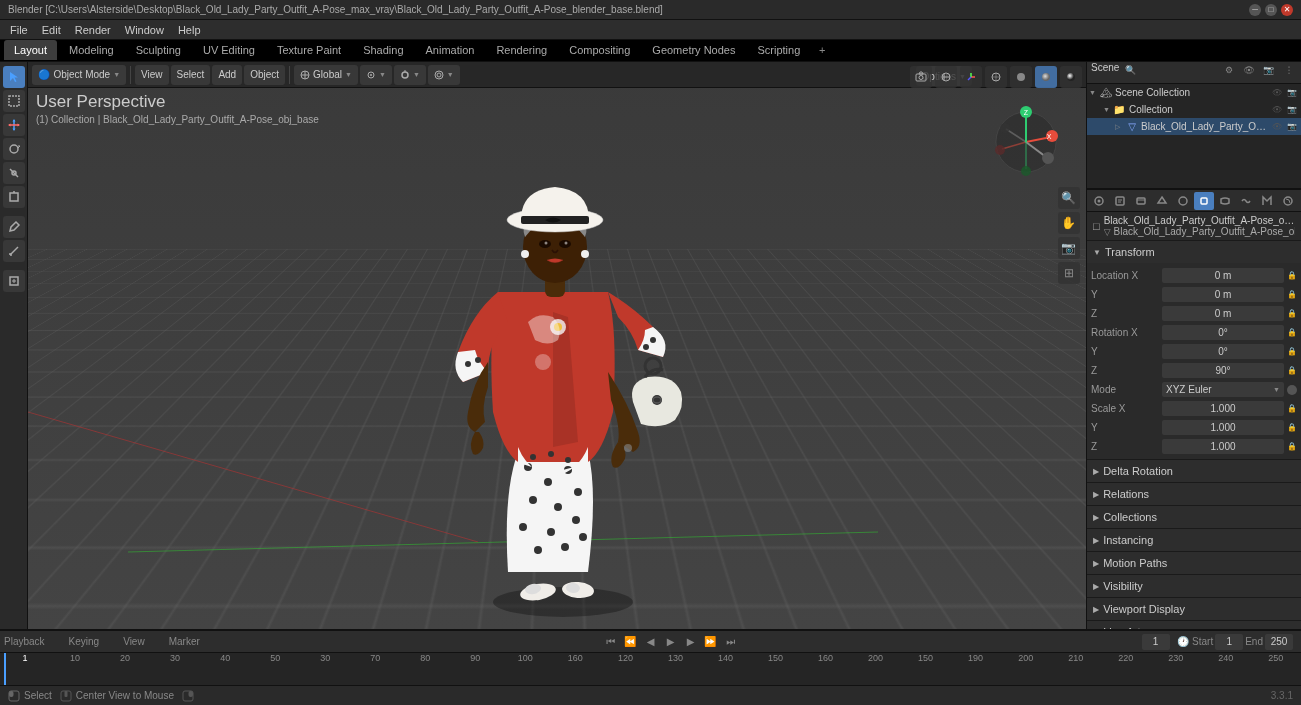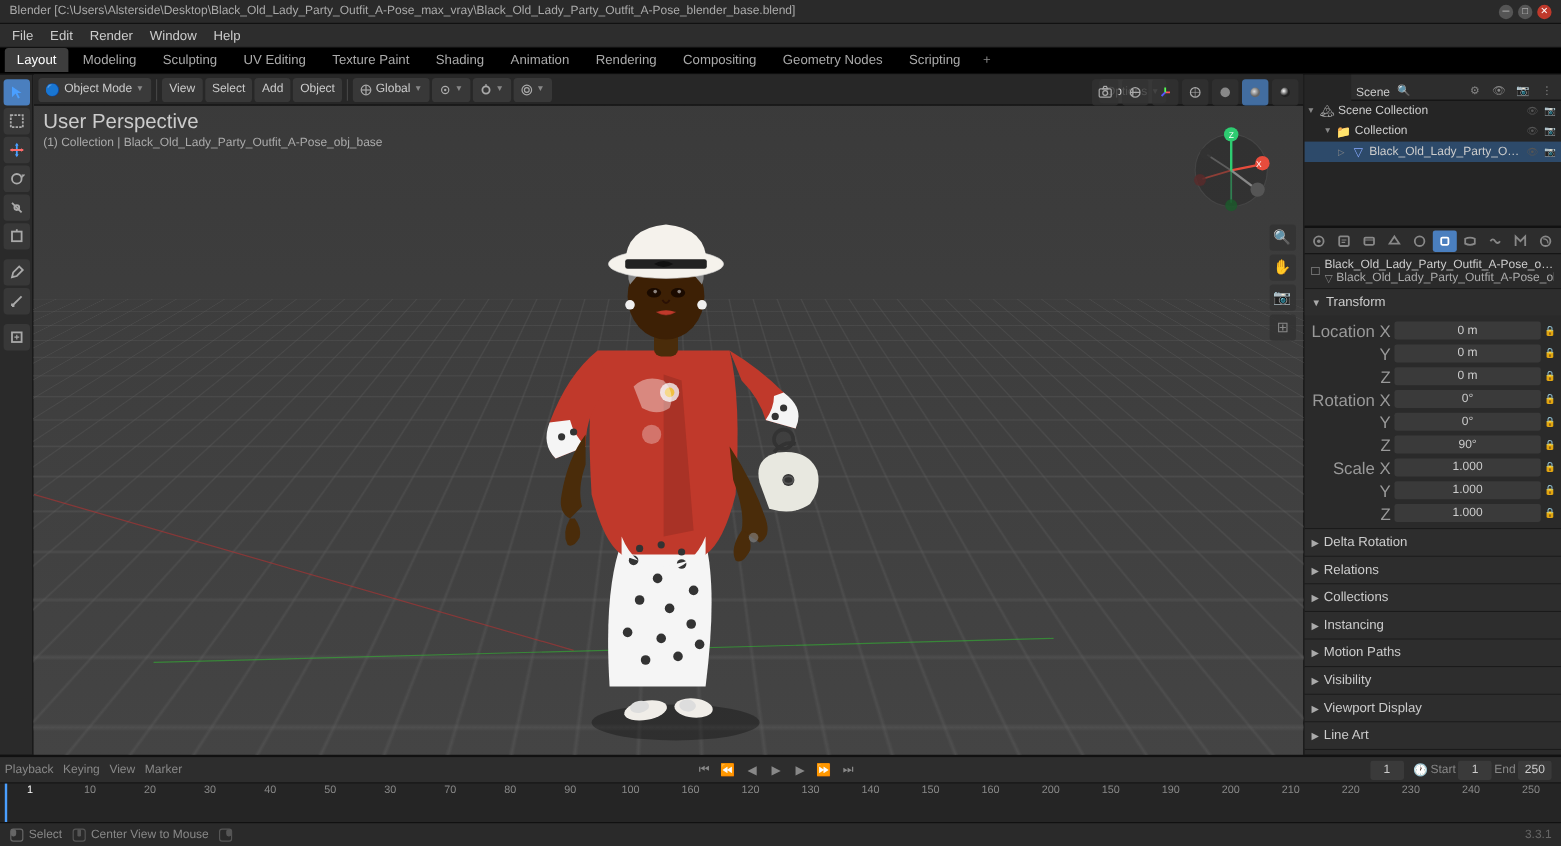--- a/index.html
+++ b/index.html
@@ -240,24 +240,23 @@
     .outliner-area {
       height: 128px;
       background: #252525;
       border-bottom: 2px solid #111;
       display: flex;
       flex-direction: column;
     }
     .outliner-bar {
       height: 22px;
       background: #2d2d2d;
-      display: flex; align-items: flex-end; padding: 0 4px;
+      display: flex; align-items: flex-start; padding: 0 4px;
       gap: 4px;
       border-bottom: 1px solid #111;
-      margin-left: 39px;
     }
     .ol-bar-icon { width: 16px; height: 16px; display: flex; align-items: center; justify-content: center; color: #888; font-size: 9px; cursor: pointer; }
     .outliner-body { flex: 1; overflow-y: auto; }
 
     .oi { display: flex; align-items: center; padding: 1px 2px; gap: 2px; height: 17px; cursor: pointer; }
     .oi.sel { background: #2d4a6a; }
     .oi-arrow { font-size: 7px; color: #888; width: 8px; }
     .oi-icon { font-size: 10px; width: 14px; text-align: center; }
     .oi-name { font-size: 10px; color: #ccc; flex: 1; white-space: nowrap; overflow: hidden; text-overflow: ellipsis; }
     .oi-actions { display: flex; gap: 1px; }
@@ -301,21 +300,21 @@
     .psec-hdr { 
       display: flex; align-items: center; padding: 2px 6px; gap: 4px;
       cursor: pointer; height: 22px;
       background: #2d2d2d;
     }
     .psec-arr { font-size: 8px; color: #aaa; }
     .psec-title { font-size: 11px; color: #ccc; }
     .psec-body { padding: 3px 0; }
 
     .prow { display: flex; align-items: center; padding: 1px 4px; height: 19px; gap: 3px; }
-    .prow-lbl { font-size: 14px; color: #999; text-align: right; width: 68px; flex-shrink: 0; }
+    .prow-lbl { font-size: 10px; color: #999; width: 68px; flex-shrink: 0; }
     .prow-val { 
       flex: 1; height: 15px;
       background: #3a3a3a;
       border-radius: 2px;
       font-size: 10px; color: #ccc;
       display: flex; align-items: center; padding: 0 4px;
       justify-content: center;
     }
     .prow-lock { font-size: 8px; color: #555; width: 10px; text-align: center; }
 
@@ -333,21 +332,21 @@
     .timeline-area {
       height: 56px;
       background: #232323;
       border-top: 2px solid #111;
       display: flex;
       flex-direction: column;
     }
     .tl-top {
       height: 22px;
       background: #2d2d2d;
-      display: flex; align-items: center; padding: 0 4px; gap: 4px;
+      display: flex; align-items: center; padding: 0 4px; gap: 20px;
       border-bottom: 1px solid #111;
     }
     .tl-label { font-size: 10px; color: #888; }
     .tl-controls { display: flex; gap: 2px; align-items: center; }
     .tl-ctl { width: 18px; height: 18px; display: flex; align-items: center; justify-content: center; color: #888; cursor: pointer; font-size: 10px; border-radius: 2px; }
     .tl-body {
       flex: 1;
       background: #252525;
       position: relative;
       display: flex;
@@ -893,20 +892,28 @@
                 <span class="prow-lbl">Y</span>
                 <div class="prow-val">0°</div>
                 <span class="prow-lock">🔒</span>
               </div>
               <div class="prow">
                 <span class="prow-lbl">Z</span>
                 <div class="prow-val">90°</div>
                 <span class="prow-lock">🔒</span>
               </div>
 
+              <div class="prow">
+                <span class="prow-lbl">Mode</span>
+                <div class="prow-dropdown">
+                  <span>XYZ Euler</span>
+                  <span class="dd-arrow">▼</span>
+                </div>
+                <div class="prow-dot"></div>
+              </div>
 
               <div class="prow">
                 <span class="prow-lbl">Scale X</span>
                 <div class="prow-val">1.000</div>
                 <span class="prow-lock">🔒</span>
               </div>
               <div class="prow">
                 <span class="prow-lbl">Y</span>
                 <div class="prow-val">1.000</div>
                 <span class="prow-lock">🔒</span>

